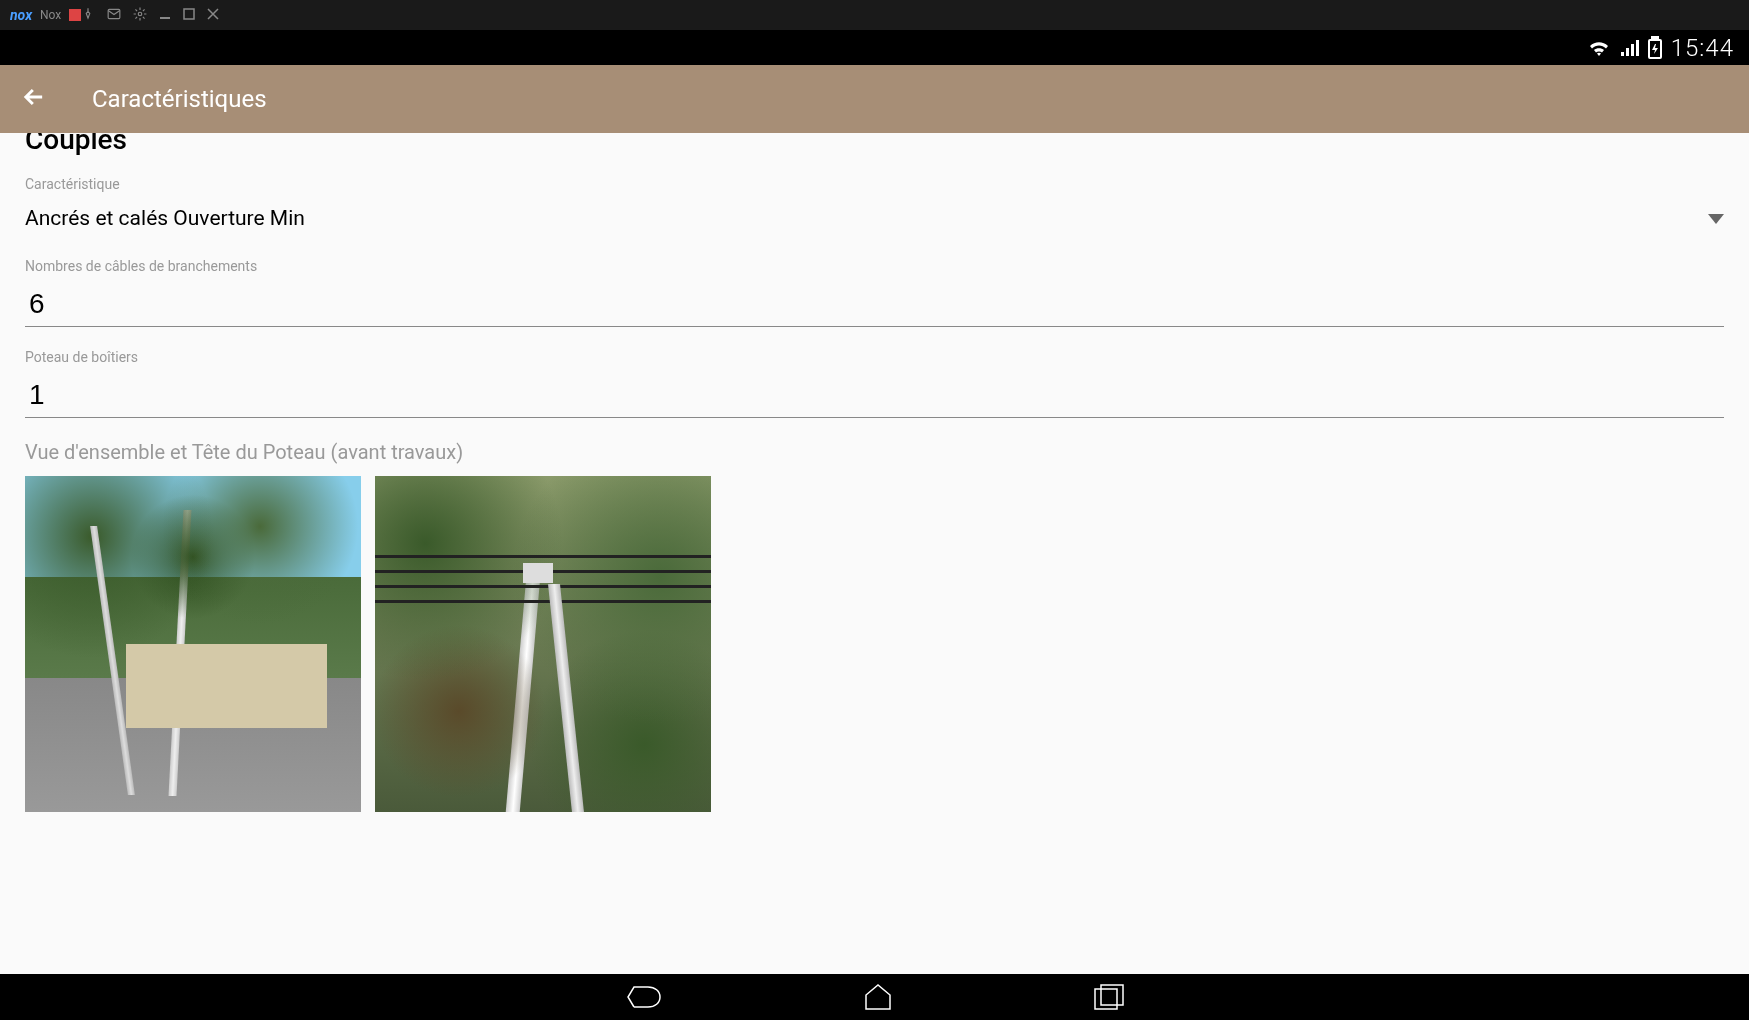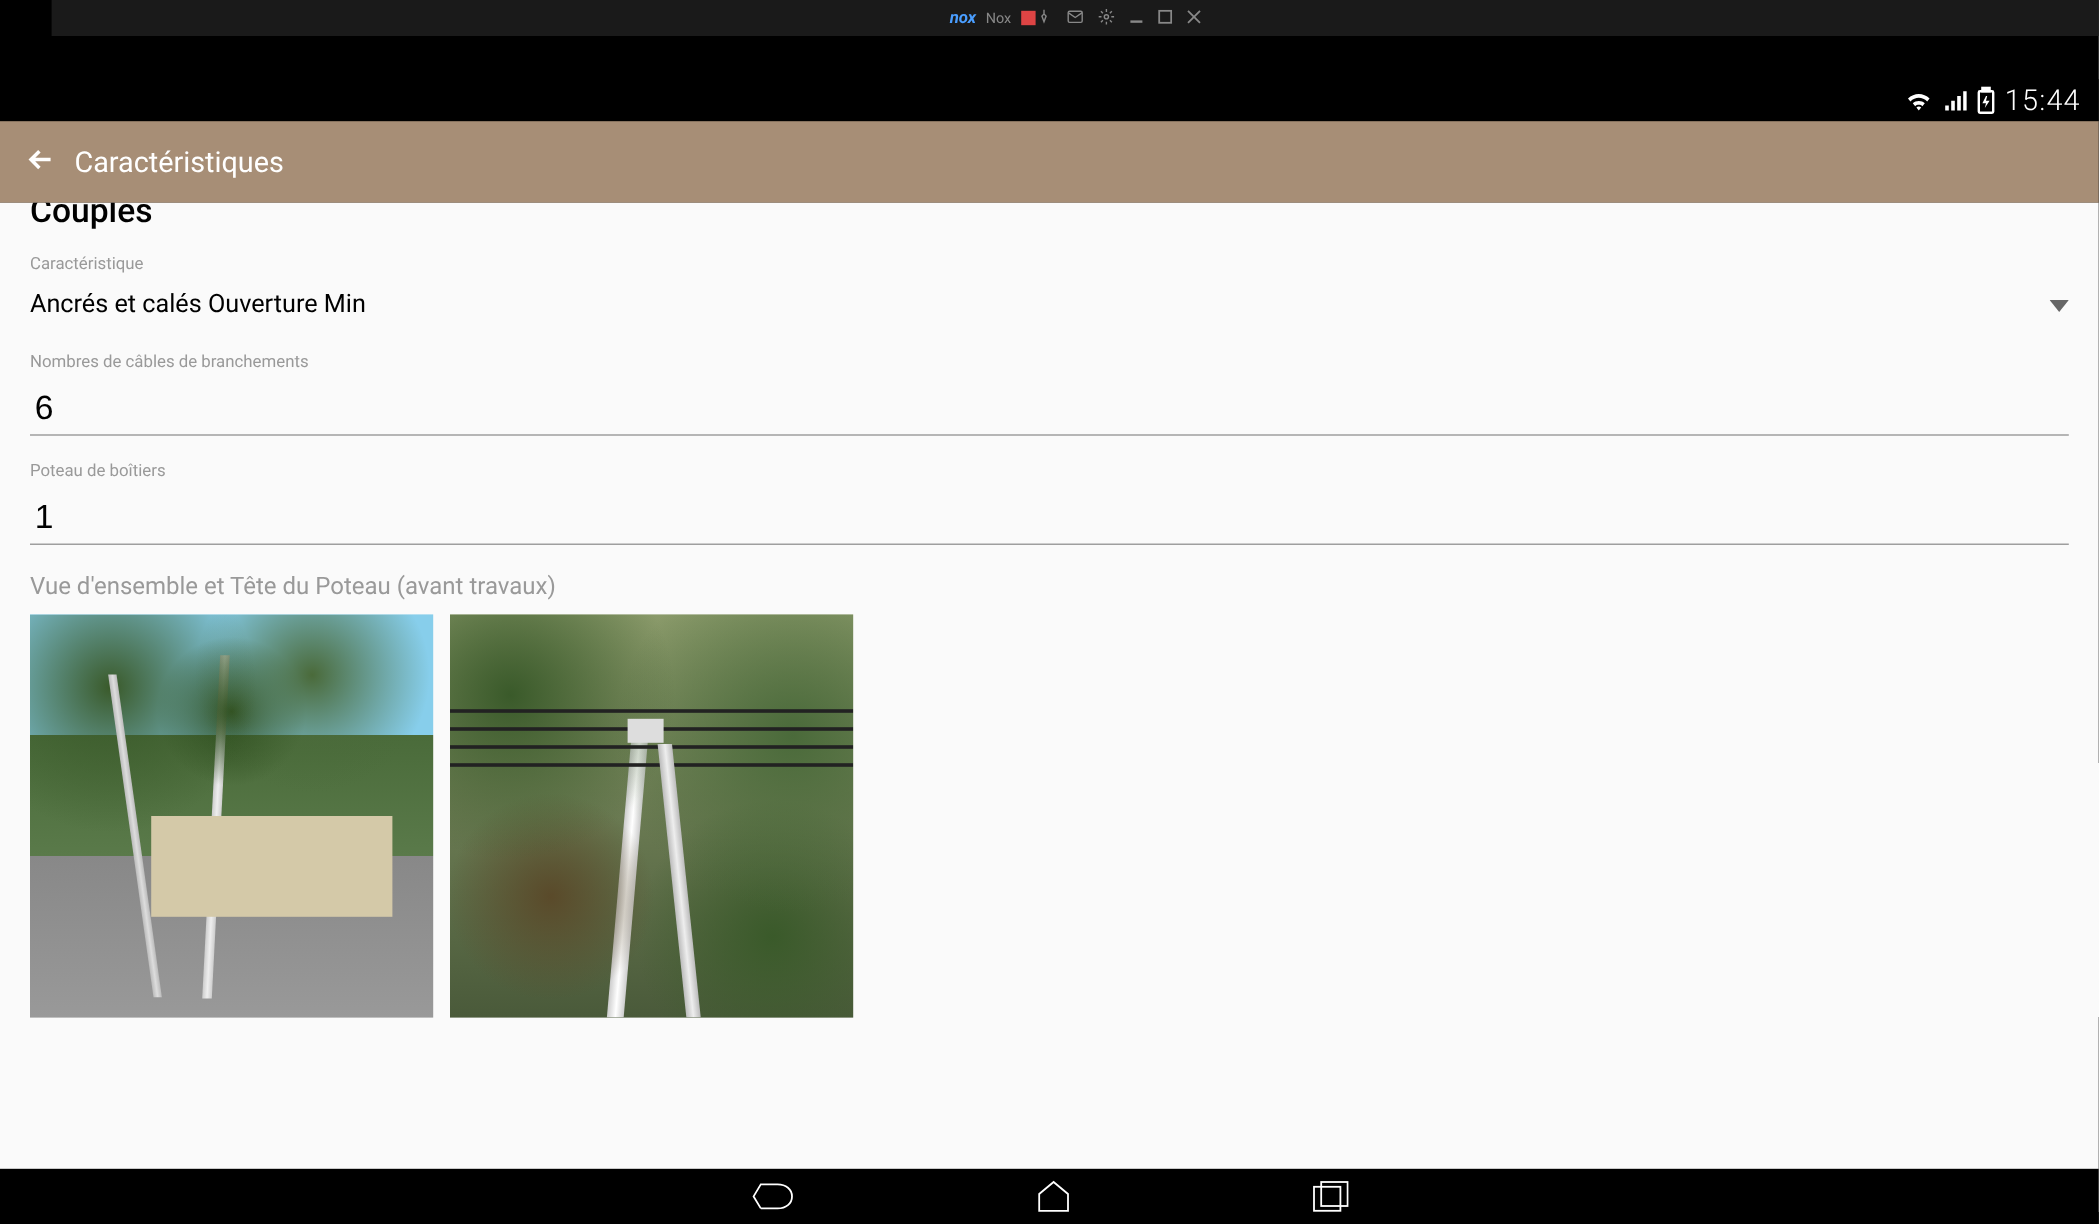--- a/index.html
+++ b/index.html
@@ -19,22 +19,21 @@
     
     
     .nox-titlebar {
       height: 30px;
       background: #1a1a1a;
       display: flex;
       align-items: center;
       padding: 0 10px;
       color: #888;
       font-size: 12px;
-      justify-content: center;
-      margin-left: 43px;
+      justify-content: flex-start;
     }
     
     .nox-left {
       display: flex;
       align-items: center;
       gap: 8px;
     }
     
     .nox-logo {
       color: #4a9eff;
@@ -64,42 +63,41 @@
     
     .android-statusbar {
       height: 35px;
       background: #000;
       display: flex;
       justify-content: flex-end;
       align-items: center;
       padding: 0 15px;
       gap: 8px;
       color: #fff;
-      margin-top: 36px;
     }
     
     .status-time {
       font-size: 24px;
       font-weight: 300;
       letter-spacing: 1px;
     }
     
     .status-icon {
       display: inline-flex;
       align-items: center;
     }
     
     
     .app-header {
       height: 68px;
       background: #a78e76;
       display: flex;
       align-items: center;
       padding: 0 20px;
-      gap: 14px;
+      gap: 44px;
       color: #fff;
     }
     
     .back-arrow {
       cursor: pointer;
     }
     
     .app-title {
       font-size: 24px;
       font-weight: 400;

